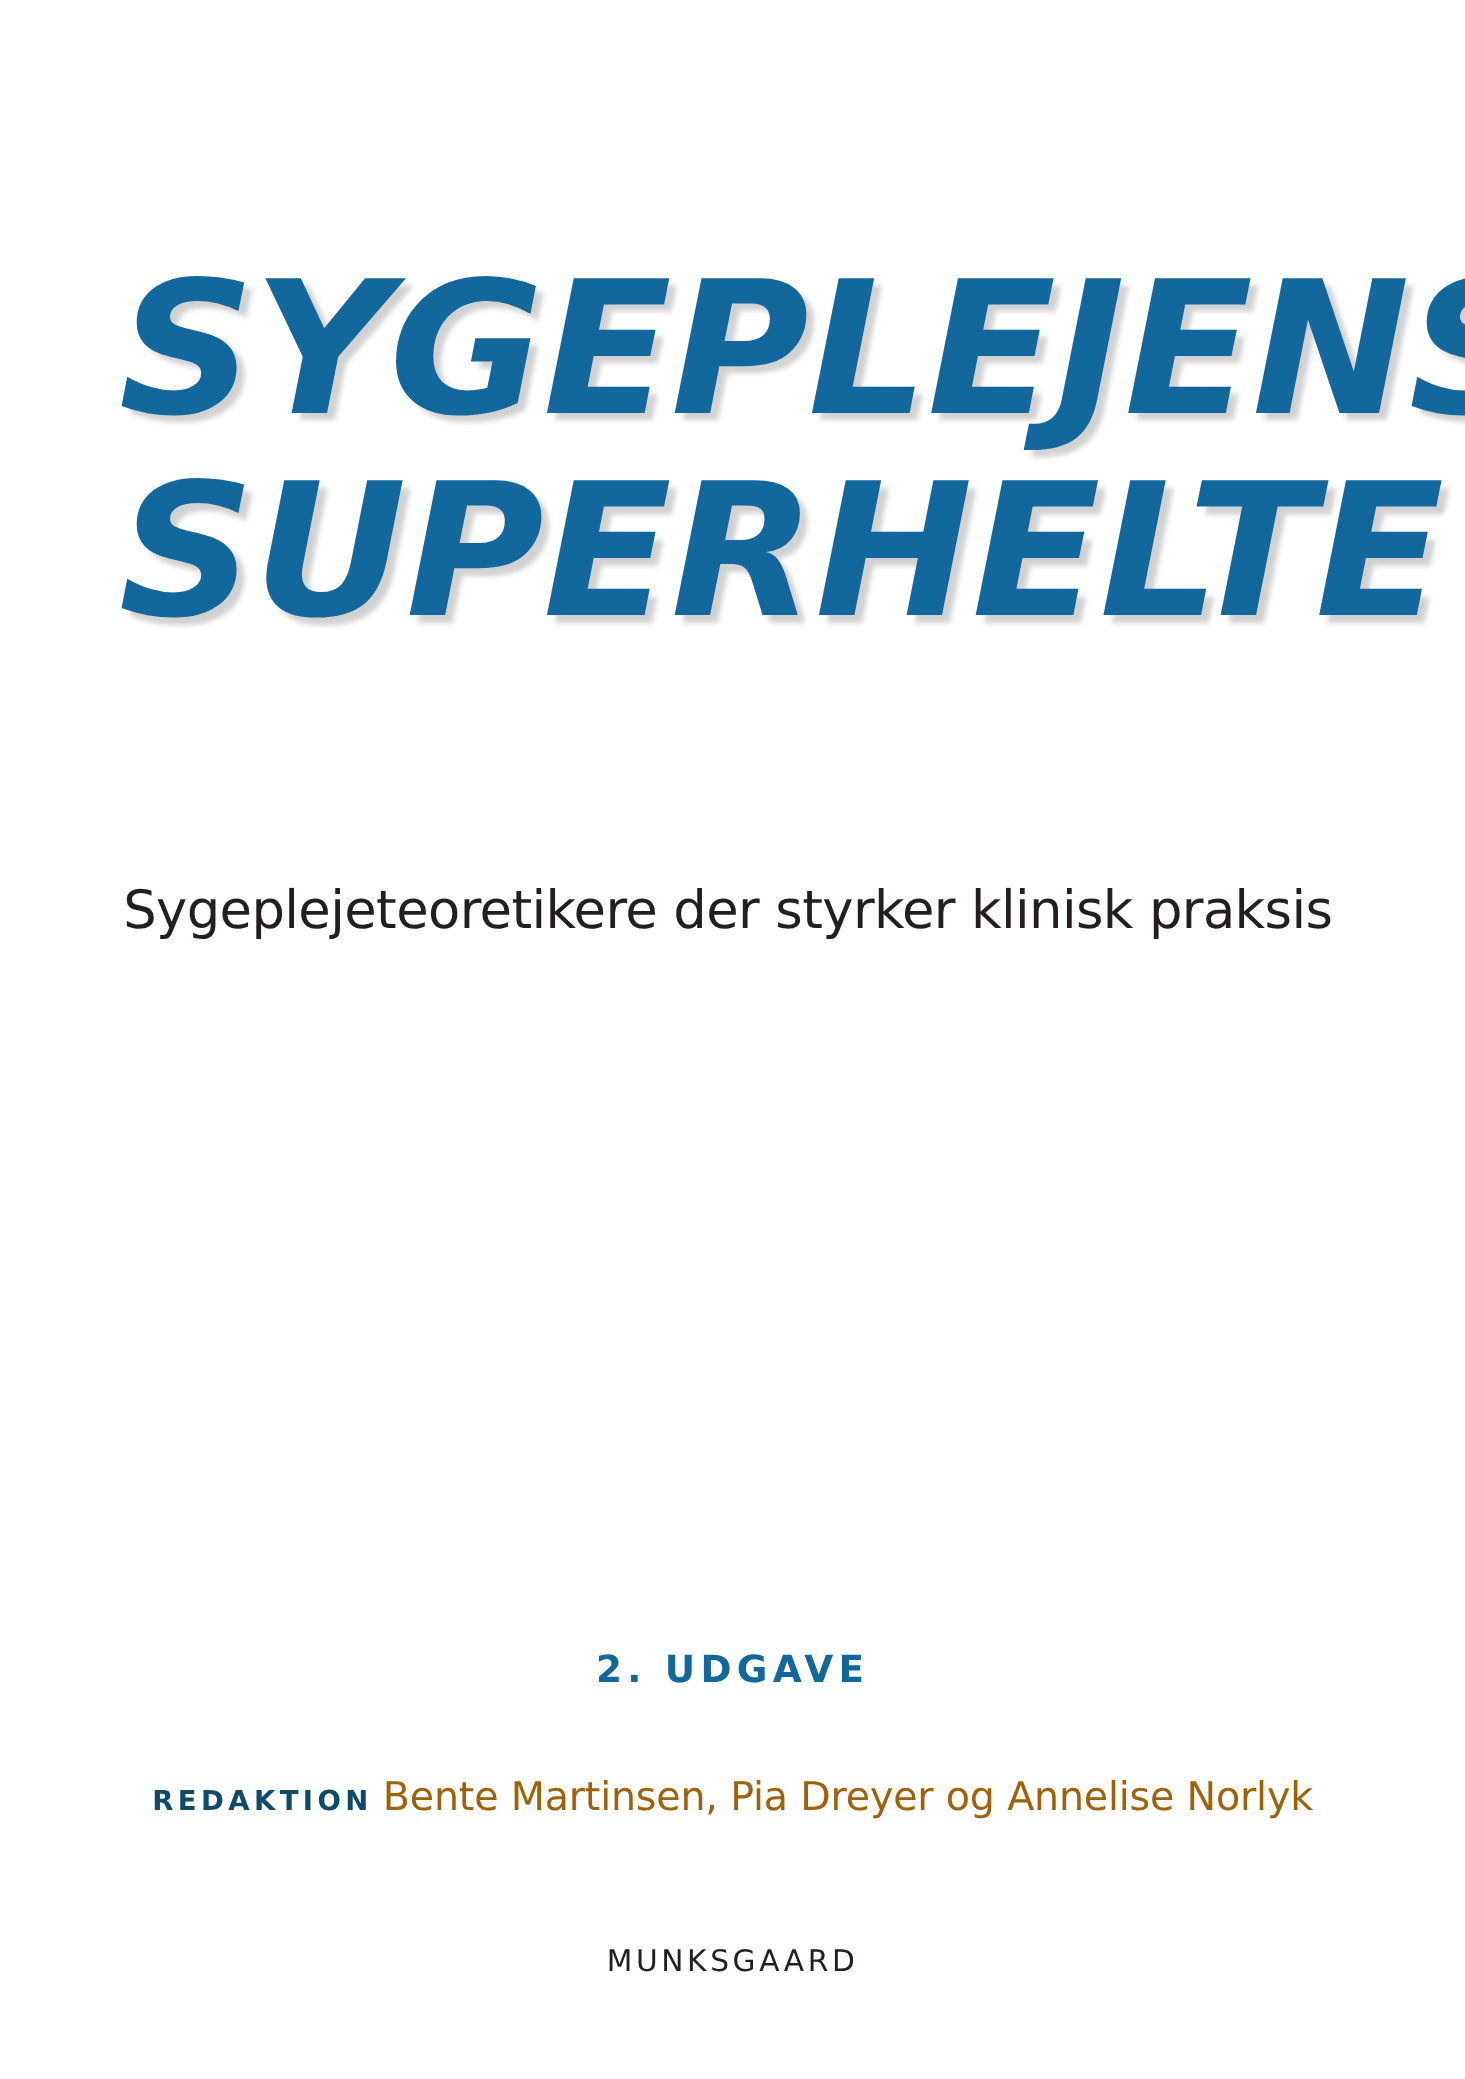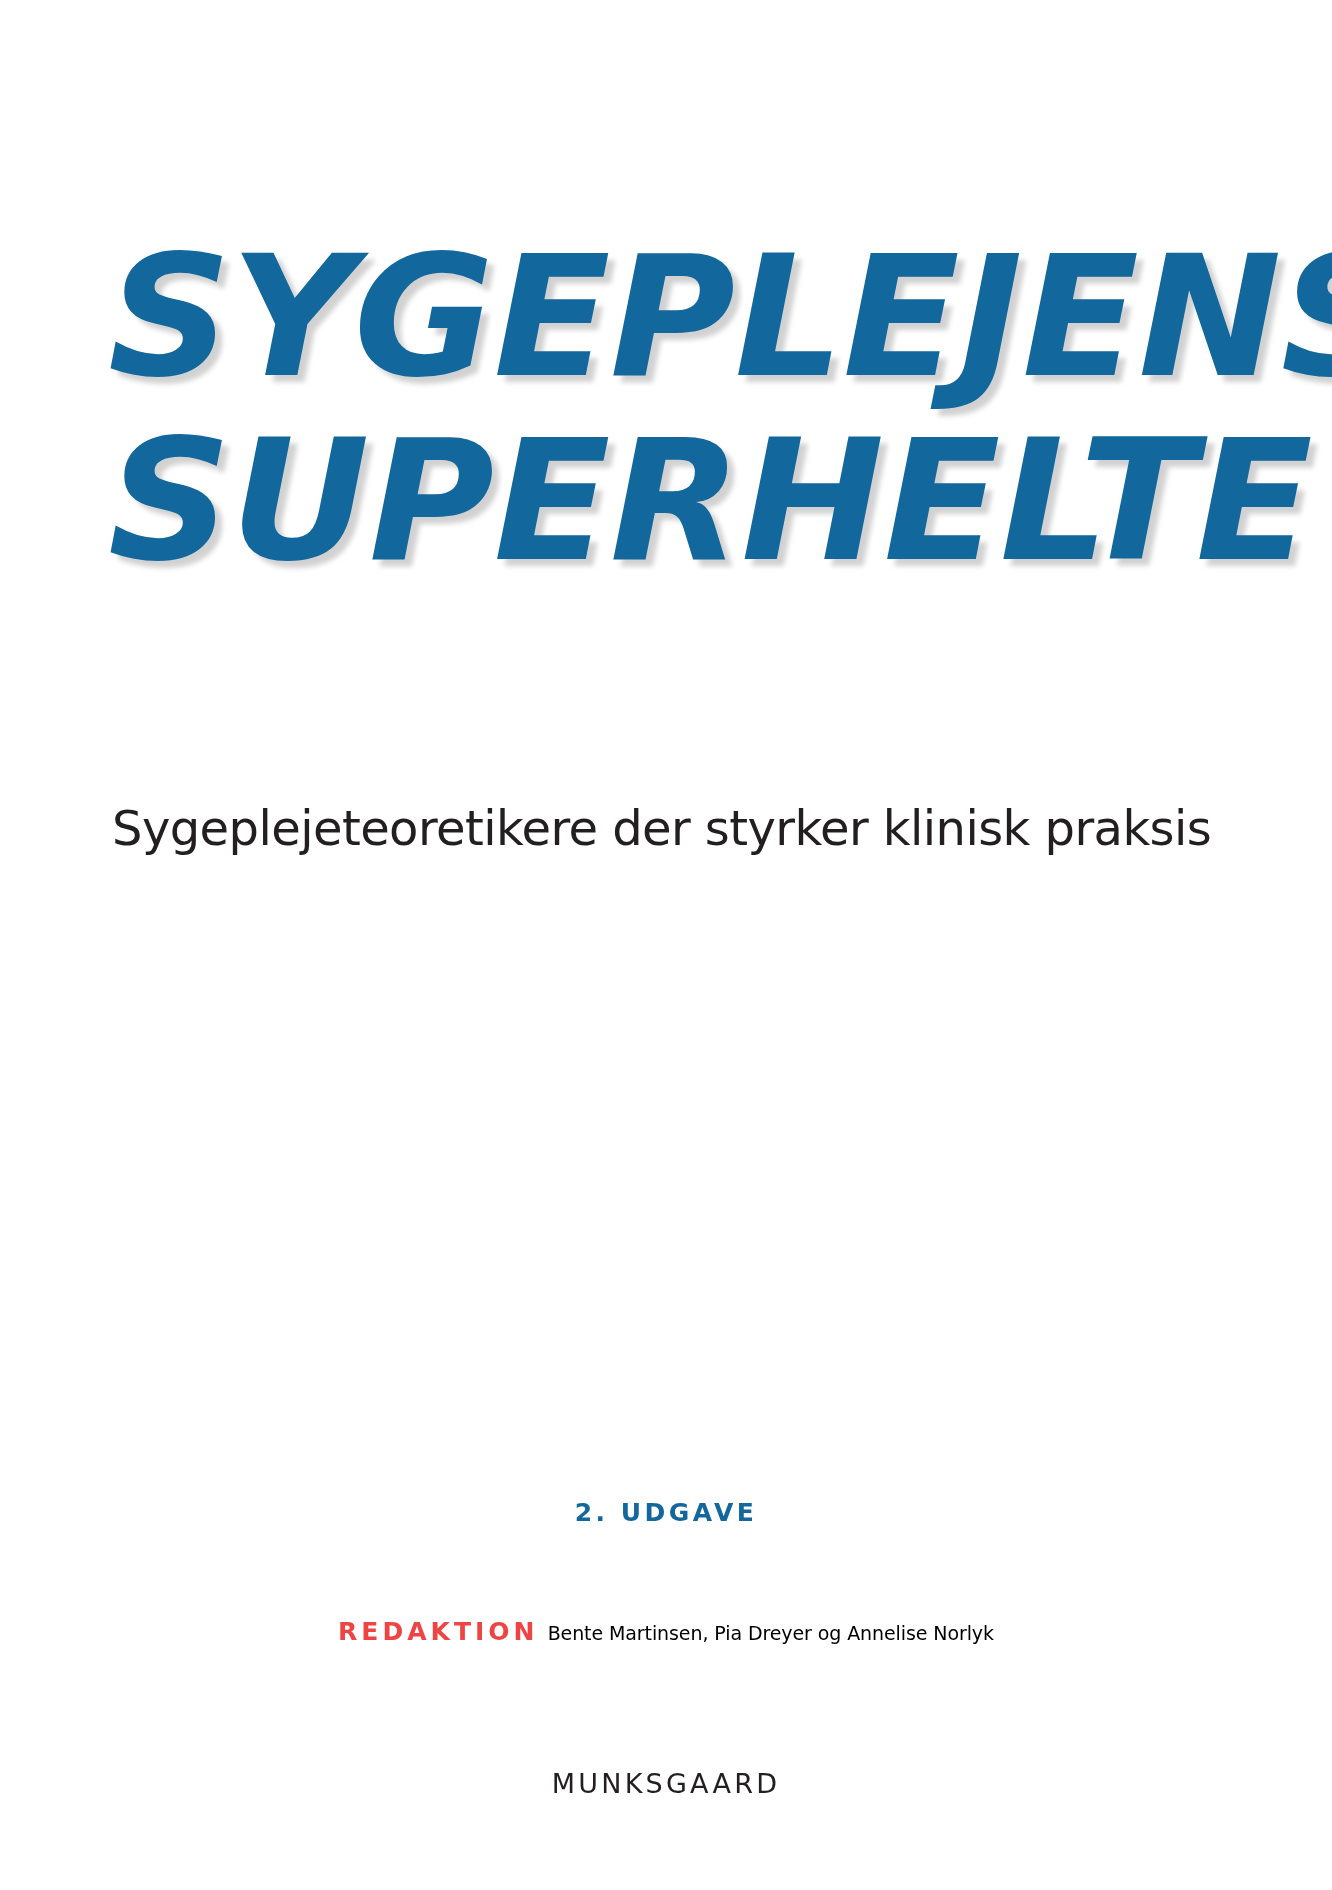--- a/index.html
+++ b/index.html
@@ -68,44 +68,44 @@
   }
 
   
   .edition {
     position: absolute;
     left: 0;
     right: 0;
     top: 1498px;
     text-align: center;
     color: #12679d;
-    font-size: 25px;
+    font-size: 34px;
     font-weight: bold;
     letter-spacing: 0.14em;
   }
 
   .editors {
     position: absolute;
     left: 0;
     right: 0;
     top: 1613px;
     text-align: center;
     font-size: 29px;
     color: #231f20;
     white-space: nowrap;
   }
   .editors .label {
-    color: #ef4444;
+    color: #0c4a6e;
     font-weight: bold;
     font-size: 25px;
     letter-spacing: 0.16em;
   }
   .editors .names {
-    color: #000000;
-    font-size: 19px;
+    color: #a16207;
+    font-size: 36px;
     letter-spacing: -0.005em;
   }
 
   .publisher {
     position: absolute;
     left: 0;
     right: 0;
     top: 1768px;
     text-align: center;
     font-size: 27px;

